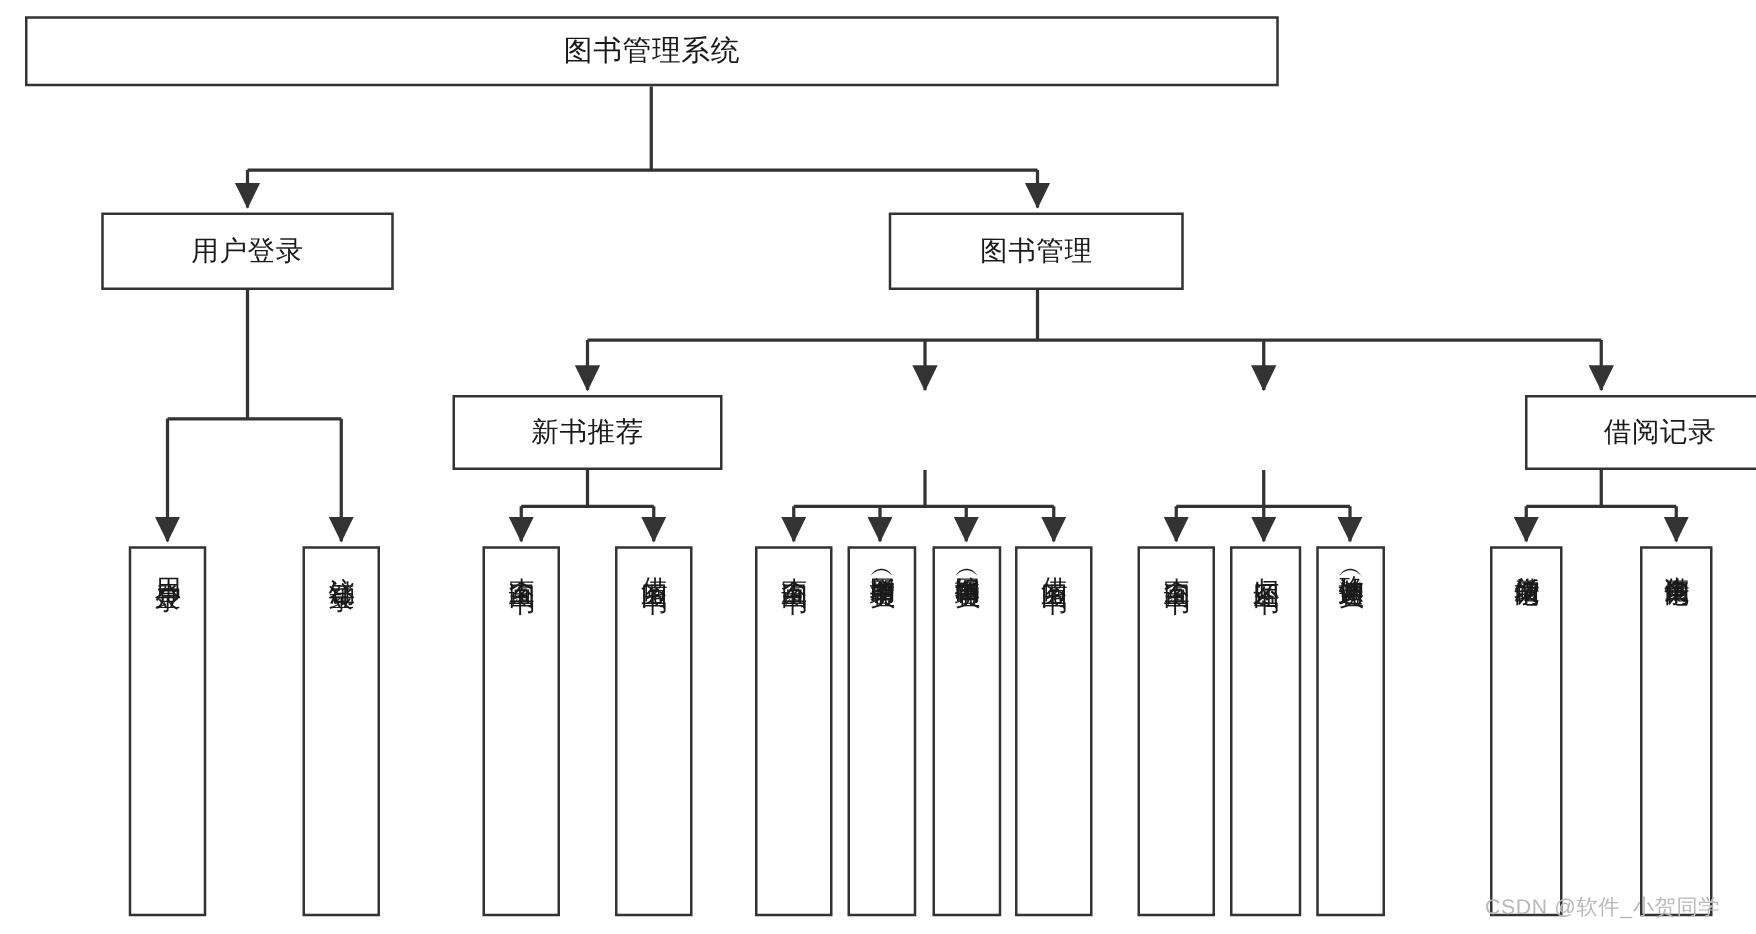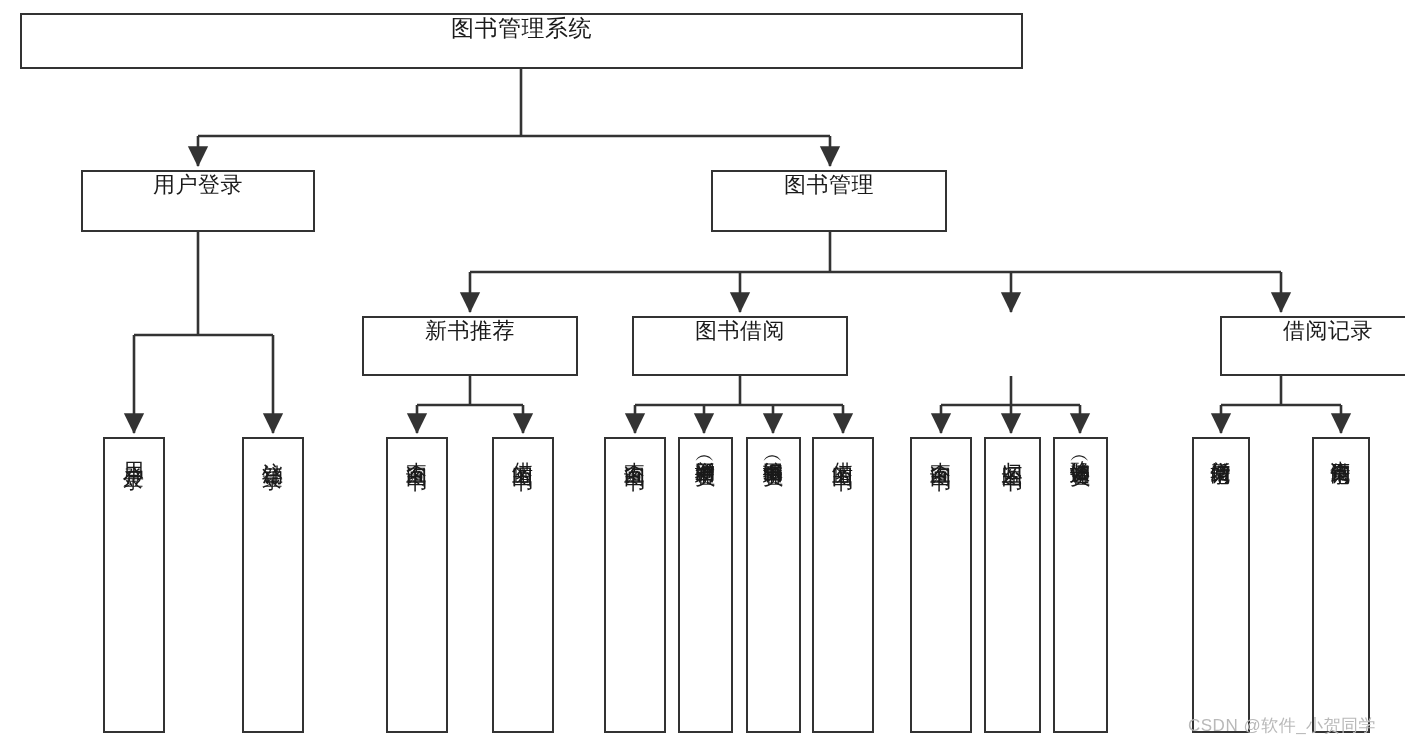--- a/index.html
+++ b/index.html
@@ -25,21 +25,21 @@
     width: 1405px;
     height: 747px;
     pointer-events: none;
   }
   .node {
     position: absolute;
     box-sizing: border-box;
     background: #ffffff;
     border: 2px solid #333333;
     display: flex;
-    align-items: flex-start;
+    align-items: center;
     justify-content: center;
     z-index: 2;
   }
   .node .label {
     color: #1a1a1a;
     text-align: center;
     line-height: 1.18;
     white-space: nowrap;
   }
   
@@ -143,23 +143,20 @@
   <div class="node horizontal" style="left:81px; top:170px; width:234px; height:62px;">
     <span class="label">用户登录</span>
   </div>
   <div class="node horizontal" style="left:362px; top:316px; width:216px; height:60px;">
     <span class="label">新书推荐</span>
   </div>
 
   <div class="node horizontal" style="left:711px; top:170px; width:236px; height:62px;">
     <span class="label">图书管理</span>
   </div>
-  <div class="node horizontal" style="left:632px; top:316px; width:216px; height:60px;">
-    <span class="label">图书借阅</span>
-  </div>
   <div class="node horizontal" style="left:1172px; top:316px; width:216px; height:60px;margin-left:48px;">
     <span class="label">借阅记录</span>
   </div>
 
   <div class="node leaf" style="left:103px; top:437px; width:62px; height:296px;">
     <span class="label">用户登录</span>
   </div>
   <div class="node leaf" style="left:242px; top:437px; width:62px; height:296px;">
     <span class="label">注销登录</span>
   </div>

